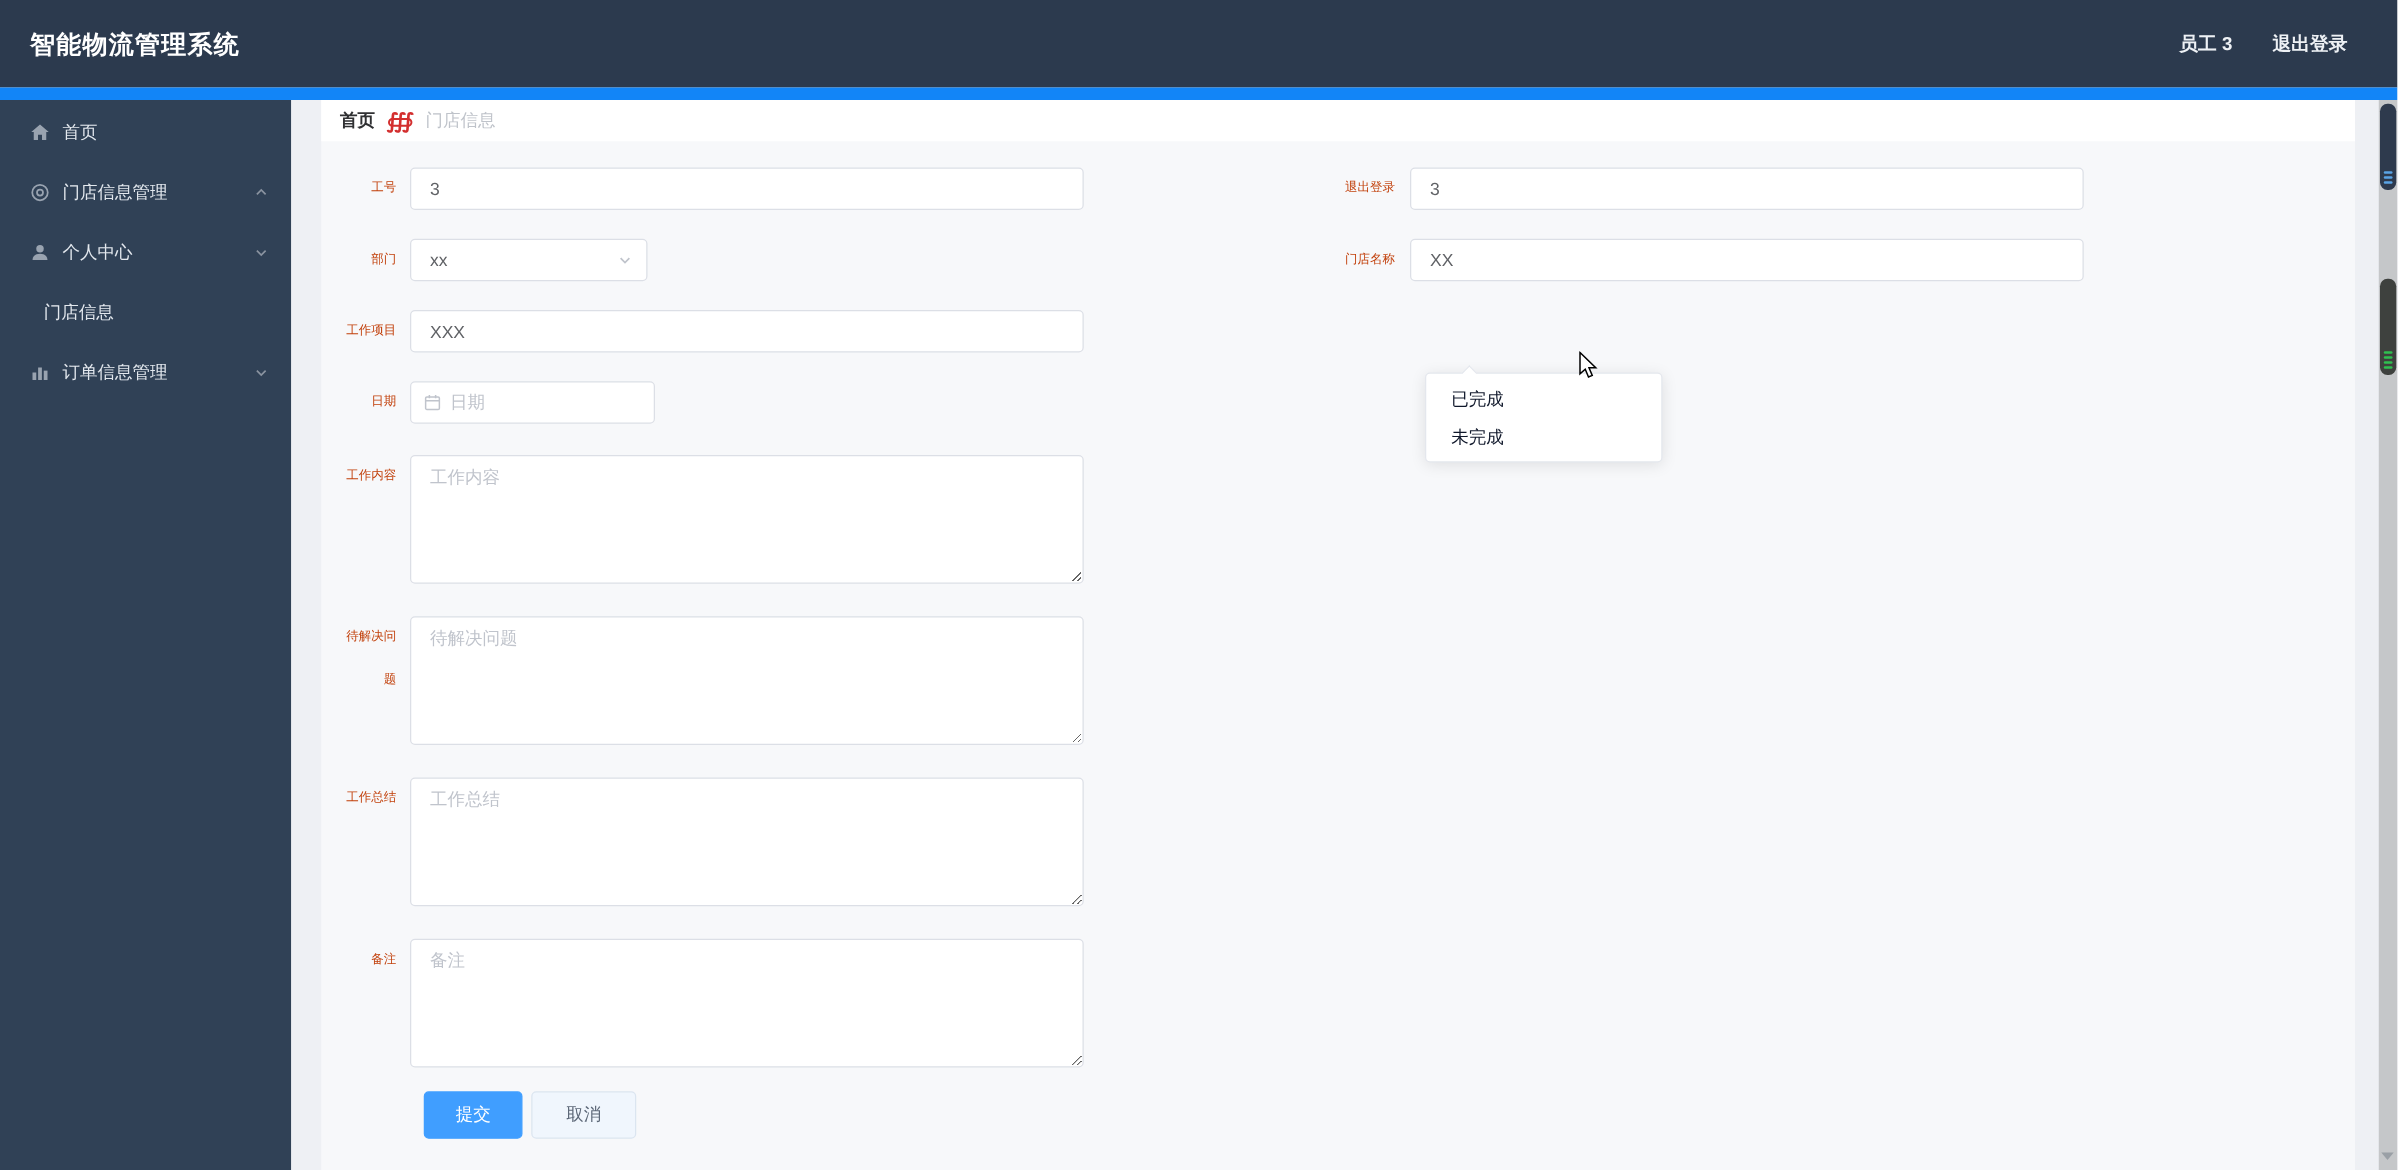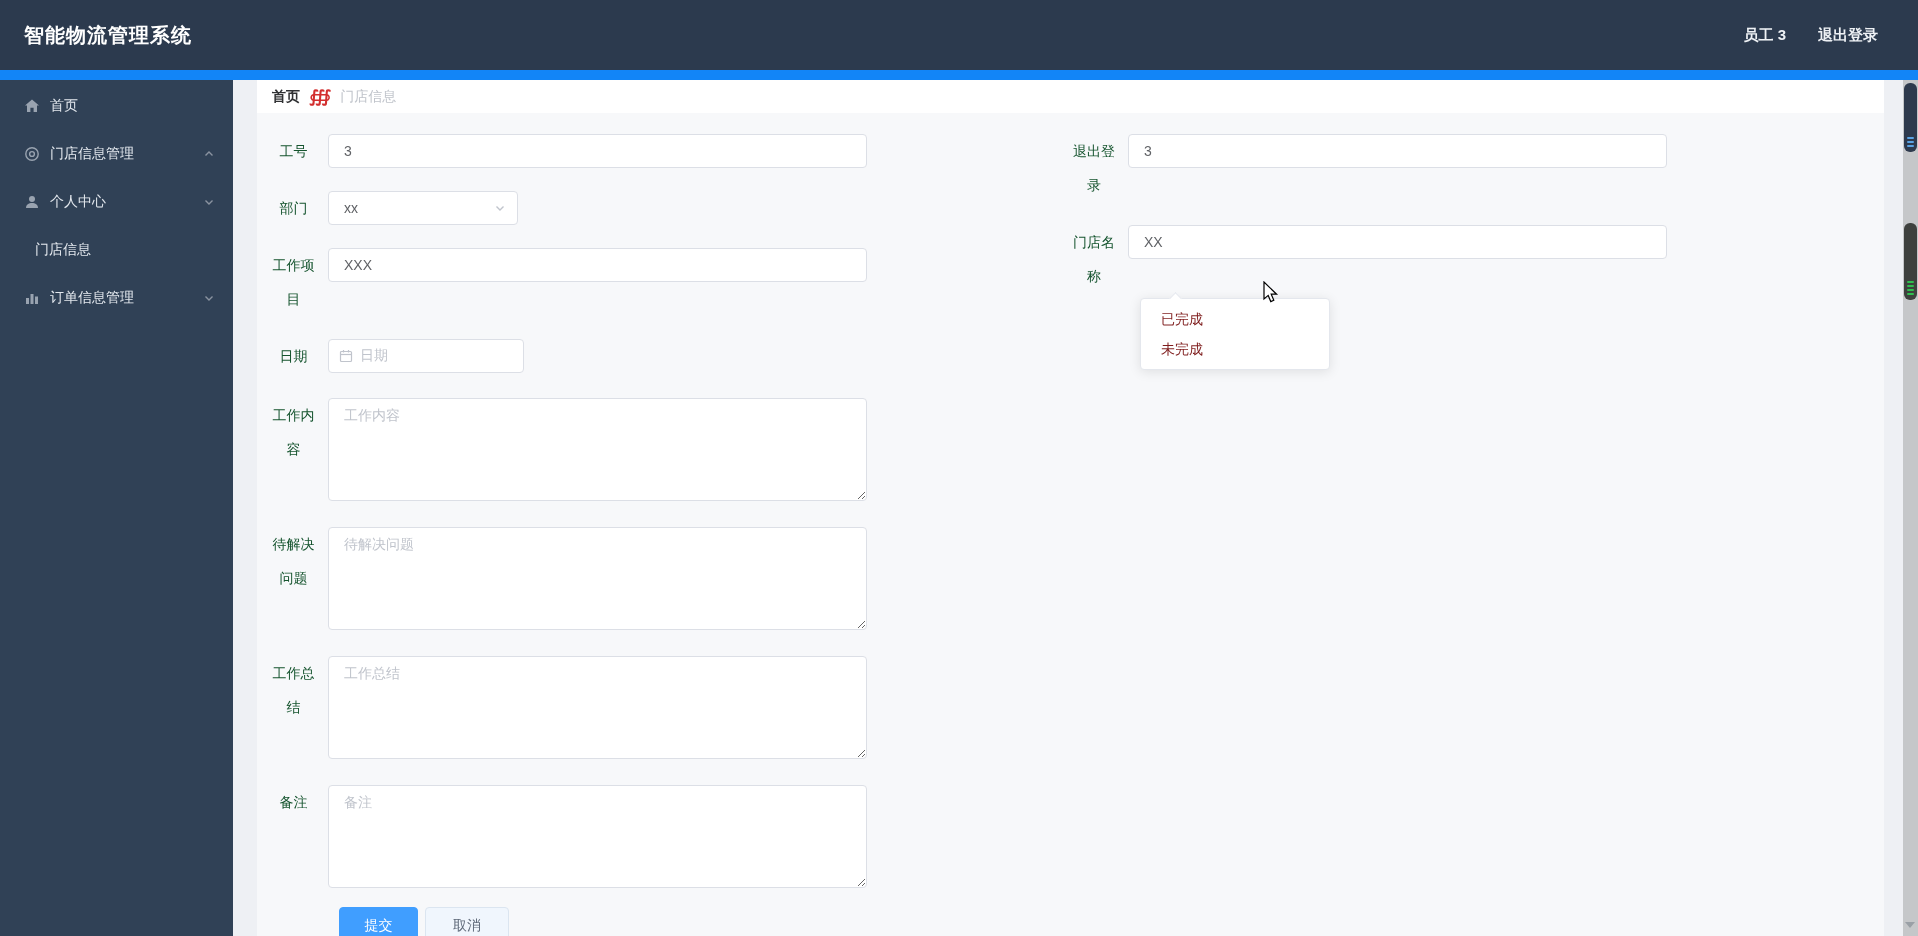--- a/index.html
+++ b/index.html
@@ -36,22 +36,22 @@
   .crumb-home { font-size:14px; font-weight:bold; color:#303133; cursor:pointer; }
   .crumb-sep { font-size:17px; color:#d32f2f; font-weight:bold; line-height:1; }
   .crumb-cur { font-size:14px; color:#bfc3ca; }
 
   
   .form-area { position:relative; display:flex; padding:21px 0 0 13px; }
   .fcol-left { width:608px; flex:0 0 auto; }
   .fcol-right { margin-left:194px; width:607px; flex:0 0 auto; position:relative; }
   .frow { display:flex; margin-bottom:23px; }
   .frow.ta { margin-bottom:26px;margin-top:20px; }
-  .flabel { width:58px; text-align:center; padding-right:11px; line-height:34px;
-    color:#14532d; font-size:14px; flex:0 0 auto; }
+  .flabel { width:58px; text-align:right; padding-right:11px; line-height:34px;
+    color:#c2410c; font-size:10px; flex:0 0 auto; }
   .fcol-right .flabel { width:56px; padding-right:12px; }
 
   .inp { height:34px; background:#fff; border:1px solid #dcdfe6; border-radius:4px;
     font-size:14px; color:#606266; padding:0 15px; outline:none;
     font-family:inherit; }
   .inp.wide { width:539px; }
   .sel { width:190px; height:34px; background:#fff; border:1px solid #dcdfe6; border-radius:4px;
     display:flex; align-items:center; padding:0 10px 0 15px; cursor:pointer; }
   .sel .sel-text { flex:1; font-size:14px; color:#606266; }
   .sel .sel-text.ph { color:#c0c4cc; }
@@ -68,21 +68,21 @@
     font-family:inherit; }
   .btn-primary { min-width:79px; background:#409eff; border-color:#409eff; color:#ffffff; }
   .btn-plain { min-width:84px; background:#f0f6fd; border-color:#dbe5f0; color:#5d6878; }
 
   
   .dropdown { position:absolute; left:68px; top:164px; width:190px; background:#fff;
     border:1px solid #e4e7ed; border-radius:4px; box-shadow:0 2px 12px rgba(0,0,0,.1);
     padding:5px 0; z-index:5; }
   .dropdown .notch { position:absolute; top:-5px; left:30px; width:9px; height:9px; background:#fff;
     border-left:1px solid #e4e7ed; border-top:1px solid #e4e7ed; transform:rotate(45deg); }
-  .dd-opt { height:30px; line-height:30px; padding:0 20px; font-size:14px; color:#7f1d1d; cursor:pointer; }
+  .dd-opt { height:30px; line-height:30px; padding:0 20px; font-size:14px; color:#0f172a; cursor:pointer; }
 
   .cursor { position:absolute; left:1006px; top:168px; z-index:9; pointer-events:none; }
 
   
   .scroll-track { position:absolute; right:0; top:0; bottom:0; width:15px; background:#c5c7c9; }
   .thumb1 { position:absolute; left:1px; right:1px; top:3px; height:69px; background:#2e3a4d; border-radius:6px; }
   .thumb2 { position:absolute; left:1px; right:1px; top:143px; height:77px; background:#3e413e; border-radius:6px; }
   .dashes { position:absolute; left:3px; right:3px; display:flex; flex-direction:column; gap:2px; }
   .dashes i { display:block; height:2px; border-radius:1px; }
   .d-blue i { background:#5aa3e4; }

